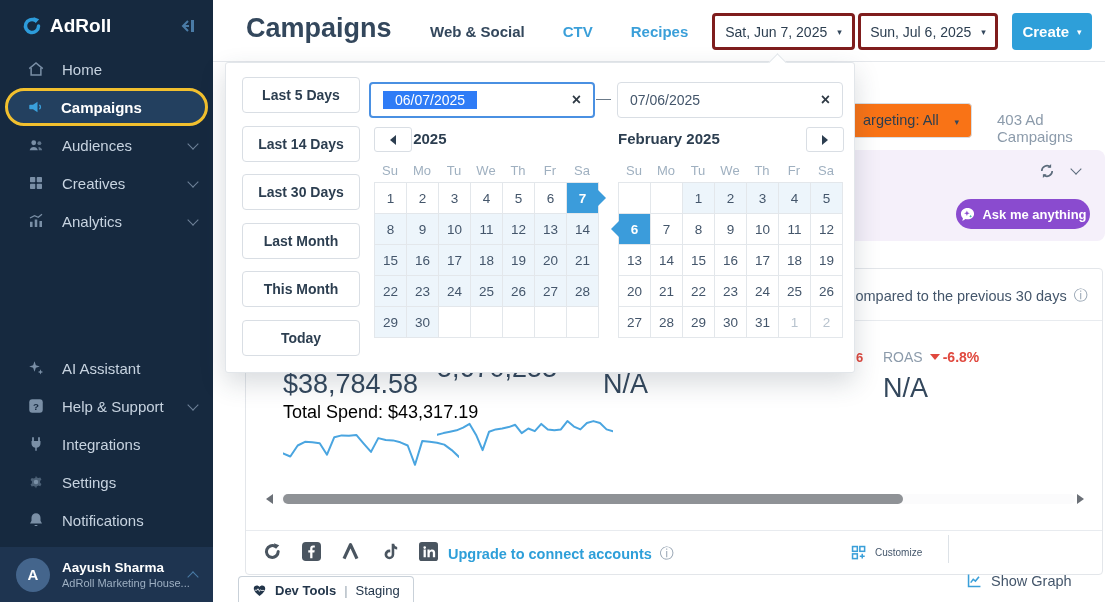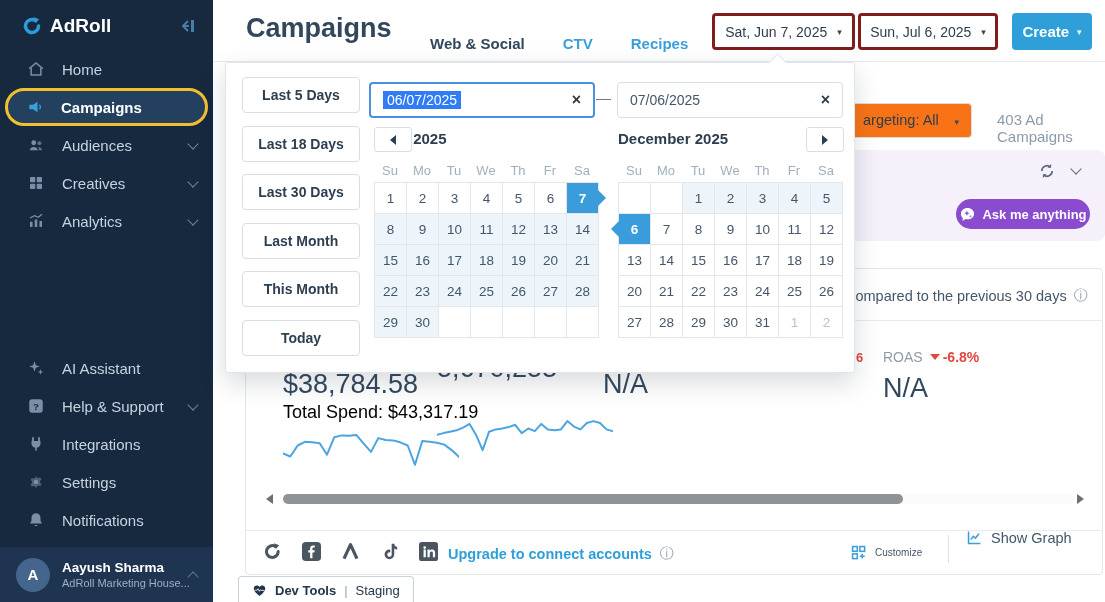--- a/index.html
+++ b/index.html
@@ -26,21 +26,21 @@
   .chev.up{transform:rotate(-135deg);margin-top:4px;border-color:#4A7BA6;}
   .user{position:absolute;bottom:0;left:0;right:0;height:55px;background:#1E3450;display:flex;align-items:center;padding:0 16px;cursor:pointer;box-sizing:border-box;}
   .avatar{width:34px;height:34px;border-radius:50%;background:#44658C;color:#fff;display:flex;align-items:center;justify-content:center;font-size:15px;font-weight:700;flex:none;}
   .user-text{margin-left:12px;flex:1;overflow:hidden;}
   .uname{color:#fff;font-size:13.5px;font-weight:700;}
   .uorg{color:#9DAFC2;font-size:11px;margin-top:2px;white-space:nowrap;}
 
   
   .header{position:absolute;left:213px;top:0;width:892px;height:62px;background:#fff;border-bottom:1px solid #E5E8EC;box-sizing:border-box;}
   .page-title{position:absolute;left:33px;top:13px;font-size:27px;font-weight:600;color:#33475C;}
-  .tabs{position:absolute;left:217px;top:12px;height:62px;display:flex;align-items:center;gap:38px;}
+  .tabs{position:absolute;left:217px;top:0;height:62px;display:flex;align-items:center;gap:38px;}
   .tab{font-size:15px;font-weight:700;color:#3A9FD9;cursor:pointer;white-space:nowrap;}
   .tab.active{color:#33475C;}
   .dbtn{position:absolute;top:13px;height:37px;background:#fff;border:3px solid #7f1d1d;border-radius:4px;display:flex;align-items:center;justify-content:center;gap:10px;font-size:14px;color:#2C3E50;cursor:pointer;box-sizing:border-box;}
   .caret{font-size:9px;color:#33475C;}
   .create-btn{position:absolute;left:799px;top:13px;width:80px;height:37px;background:#2E9FD9;border-radius:4px;color:#fff;font-weight:700;font-size:15px;display:flex;align-items:center;justify-content:center;gap:8px;cursor:pointer;}
   .create-btn .caret{color:#fff;}
 
   
   .targeting{left:838px;top:103px;width:134px;height:35px;border:1px solid #D8DDE3;border-radius:4px;background:#f97316;cursor:pointer;box-sizing:border-box;}
   .targeting .tlabel{position:absolute;left:24px;top:8px;font-size:14.5px;color:#2C3E50;}
@@ -67,36 +67,36 @@
   .scroll-track{left:281px;top:494px;width:794px;height:10px;background:#FBFBFC;border-radius:5px;}
   .scroll-thumb{left:283px;top:494px;width:620px;height:10px;background:#8F9296;border-radius:5px;cursor:pointer;}
 
   .plat-icons{left:263px;top:542px;display:flex;gap:20px;align-items:center;color:#4A5560;}
   .plat-icons .pic{width:19px;height:19px;cursor:pointer;display:flex;align-items:center;justify-content:center;}
   .plat-icons svg{width:19px;height:19px;display:block;}
   .upgrade{left:448px;top:545px;display:flex;align-items:center;gap:8px;}
   .upgrade .ulink{font-size:14.5px;font-weight:700;color:#2E9FD9;cursor:pointer;}
   .customize{left:850px;top:544px;display:flex;align-items:center;gap:8px;font-size:10px;color:#44566B;cursor:pointer;}
   .vline{left:948px;top:535px;width:1px;height:28px;background:#DDE2E7;}
-  .showgraph{left:966px;top:529px;display:flex;align-items:center;gap:8px;font-size:14.5px;color:#44566B;cursor:pointer;}
+  .showgraph{left:966px;top:572px;display:flex;align-items:center;gap:8px;font-size:14.5px;color:#44566B;cursor:pointer;}
 
   .dev-badge{left:238px;top:576px;height:26px;background:#fff;border:1px solid #C9D1D9;border-bottom:none;border-radius:4px 4px 0 0;display:flex;align-items:center;gap:8px;padding:0 13px;cursor:pointer;z-index:12;}
   .dev-badge .dvt{font-size:13px;font-weight:700;color:#22354A;}
   .dev-badge .sep{color:#9AA7B3;font-size:13px;}
   .dev-badge .env{font-size:13px;color:#22354A;}
 
   
   .popup{position:absolute;left:225px;top:62px;width:630px;height:311px;background:#fff;border:1px solid #E2E6EA;border-radius:3px;box-shadow:0 10px 26px rgba(40,55,70,.18);z-index:10;box-sizing:border-box;}
   .notch{position:absolute;left:545px;top:-7px;width:12px;height:12px;background:#fff;border-left:1px solid #E2E6EA;border-top:1px solid #E2E6EA;transform:rotate(45deg);}
   .presets{position:absolute;left:16px;top:14px;}
   .preset{width:118px;height:36px;border:1px solid #D9DEE4;border-radius:4px;background:#fff;color:#2C3E50;font-size:14px;font-weight:600;display:flex;align-items:center;justify-content:center;margin-bottom:12.6px;cursor:pointer;box-sizing:border-box;}
   .din{position:absolute;top:19px;height:36px;width:226px;border-radius:4px;display:flex;align-items:center;padding:0 12px;box-sizing:border-box;font-size:14px;color:#44566B;cursor:text;background:#fff;}
   .din.focus{left:143px;border:2px solid #4A90E2;}
   .din.plain{left:391px;border:1px solid #D9DEE4;}
-  .selhl{background:#2F7CF6;color:#fff;padding:1px 4px;}
+  .selhl{background:#2F7CF6;color:#fff;padding:1px 12px;}
   .clearx{margin-left:auto;color:#2F3A45;font-weight:700;font-size:16px;cursor:pointer;line-height:1;}
   .dash{position:absolute;left:370px;top:26px;color:#6B7A89;font-size:15px;}
   .cal{position:absolute;top:62px;width:226px;}
   .cal-june{left:148px;}
   .cal-july{left:392px;}
   .cal-nav{position:absolute;top:2px;width:38px;height:25px;border:1px solid #D9DEE4;border-radius:3px;background:#fff;display:flex;align-items:center;justify-content:center;cursor:pointer;box-sizing:border-box;}
   .cal-nav.prev{left:0;}
   .cal-nav.next{right:0;}
   .tri-l{width:0;height:0;border-top:5px solid transparent;border-bottom:5px solid transparent;border-right:6px solid #2C3E50;}
   .tri-r{width:0;height:0;border-top:5px solid transparent;border-bottom:5px solid transparent;border-left:6px solid #2C3E50;}
@@ -395,21 +395,21 @@
       </svg>
     <span class="dvt">Dev Tools</span>
     <span class="sep">|</span>
     <span class="env">Staging</span>
   </div>
 
   <div class="popup">
     <div class="notch"></div>
     <div class="presets" id="presets">
         <div class="preset">Last 5 Days</div>
-        <div class="preset">Last 18 Days</div>
+        <div class="preset">Last 14 Days</div>
         <div class="preset">Last 30 Days</div>
         <div class="preset">Last Month</div>
         <div class="preset">This Month</div>
         <div class="preset">Today</div>
       </div>
 
     <div class="din focus">
       <span class="selhl">06/07/2025</span>
       <span class="clearx">×</span>
     </div>
@@ -468,21 +468,21 @@
           <div class="day empty"></div>
           <div class="day empty"></div>
           <div class="day empty"></div>
           <div class="day empty"></div>
         </div>
       </div>
     <div class="cal cal-july" id="cal-1">
         <div class="cal-nav next">
           <span class="tri-r"></span>
         </div>
-        <div class="cal-title">December 2025</div>
+        <div class="cal-title">February 2025</div>
         <div class="wk-row">
           <span class="wk">Su</span>
           <span class="wk">Mo</span>
           <span class="wk">Tu</span>
           <span class="wk">We</span>
           <span class="wk">Th</span>
           <span class="wk">Fr</span>
           <span class="wk">Sa</span>
         </div>
         <div class="grid">

